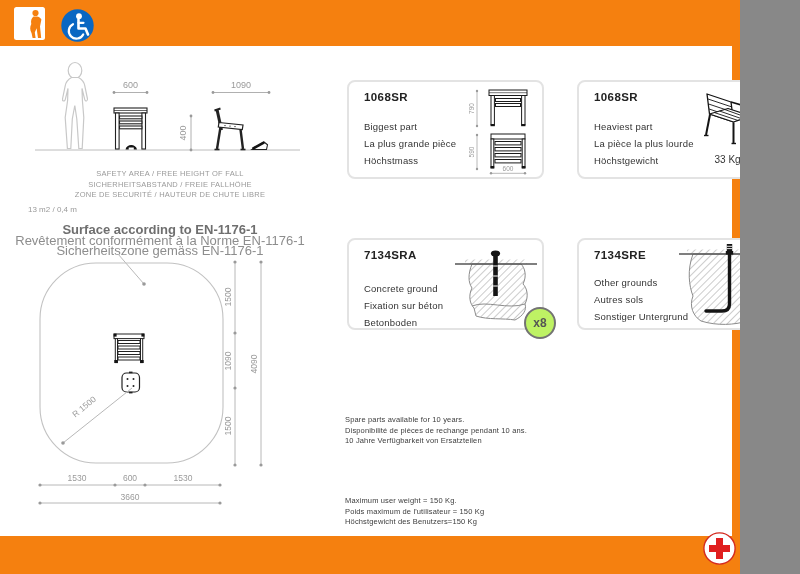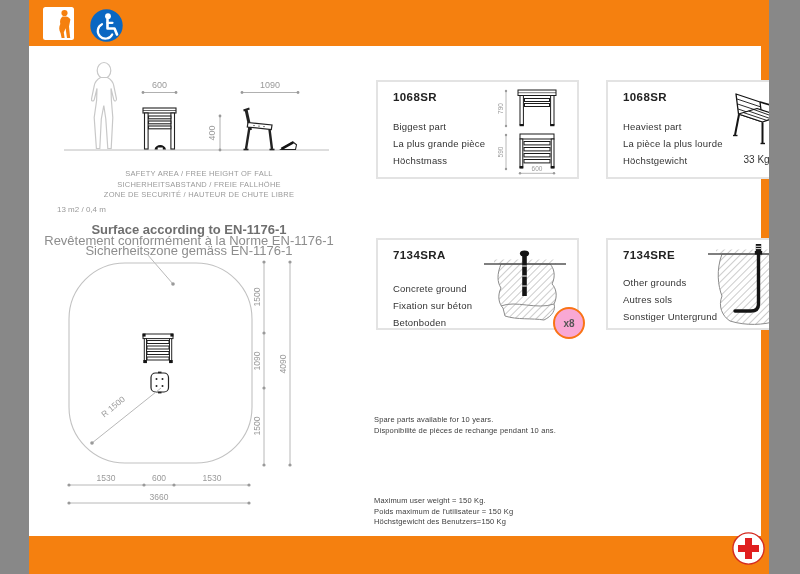--- a/index.html
+++ b/index.html
@@ -1,37 +1,37 @@
 <!DOCTYPE html>
 <html><head>
 <meta charset="utf-8">
 <style>
   html,body{margin:0;padding:0;background:#888;}
   .page{position:relative;width:740px;height:574px;background:#ffffff;overflow:hidden;
-        font-family:"Liberation Sans",sans-serif;margin-left:29px;}
+        font-family:"Liberation Sans",sans-serif;}
   .bar{position:absolute;background:#f5800f;}
   .bar-top{left:0;top:0;width:800px;height:46px;}
   .bar-bottom{left:0;bottom:0;width:800px;height:38px;}
   .bar-right{right:0;top:46px;width:8px;height:490px;}
   .abs{position:absolute;}
   
   .caps-block{left:28px;top:169px;width:284px;text-align:center;color:#9a9a9a;
               font-size:7.5px;line-height:10.5px;letter-spacing:.25px;}
   .area-value{left:28px;top:205px;width:284px;text-align:left;color:#9a9a9a;font-size:8px;}
   .surface-block{left:10px;top:225px;width:300px;text-align:center;color:#8d8d8d;
                  font-size:13px;line-height:10.5px;}
   .surface-block .b1{font-weight:bold;color:#6f6f6f;}
   
-  .card{position:absolute;width:193px;background:#fff;border:2px solid #e3e3e3;border-radius:0;padding-left:6px;}
+  .card{position:absolute;width:193px;background:#fff;border:2px solid #e3e3e3;border-radius:8px;}
   .card-title{position:absolute;left:15px;top:9px;font-size:11.5px;font-weight:bold;color:#222;
               letter-spacing:.4px;}
   .card-lines{position:absolute;left:15px;font-size:9.5px;color:#333;letter-spacing:.2px;}
   .card-lines div{height:17px;line-height:17px;}
-  .qty-badge{position:absolute;width:28px;height:28px;border-radius:50%;background:#f9a8d4;
-             border:2px solid #f97316;color:#555;font-size:10px;font-weight:bold;
+  .qty-badge{position:absolute;width:28px;height:28px;border-radius:50%;background:#bef264;
+             border:2px solid #737373;color:#555;font-size:12px;font-weight:bold;
              display:flex;align-items:center;justify-content:center;z-index:3;}
   .weight{position:absolute;left:116px;top:72px;width:68px;text-align:center;
           font-size:10px;color:#333;}
   
   .note{position:absolute;left:345px;color:#3c3c3c;font-size:7.5px;line-height:10.5px;
         letter-spacing:.15px;}
   
   .badge{position:absolute;z-index:5;}
   svg text{font-family:"Liberation Sans",sans-serif;}
   .dimtxt{fill:#9a9a9a;font-size:9px;}
@@ -339,20 +339,21 @@
         <rect x="46.8" y="7" width="7.4" height="3.6" fill="#141414"></rect>
         <path d="M50.5 10.6 L50.5 60 Q50.5 67 43 67 L27 67" fill="none" stroke="#141414" stroke-width="3.4" stroke-linecap="round"></path>
       </g>
     </svg>
     <div class="qty-badge" style="left:175px;top:67px;">x8</div>
   </div>
 
   <div class="note" style="top:415px;">
     <div>Spare parts available for 10 years.</div>
     <div>Disponibilité de pièces de rechange pendant 10 ans.</div>
+    <div>10 Jahre Verfügbarkeit von Ersatzteilen</div>
   </div>
   <div class="note" style="top:496px;">
     <div>Maximum user weight = 150 Kg.</div>
     <div>Poids maximum de l'utilisateur = 150 Kg</div>
     <div>Höchstgewicht des Benutzers=150 Kg</div>
   </div>
 
   <svg class="badge" style="left:703px;top:532px;" width="33" height="33" viewBox="0 0 33 33">
     <circle cx="16.5" cy="16.5" r="15.6" fill="#ffffff" stroke="#d42a20" stroke-width="1.4"></circle>
     <rect x="13" y="6" width="7" height="21" fill="#e01f1f"></rect>

